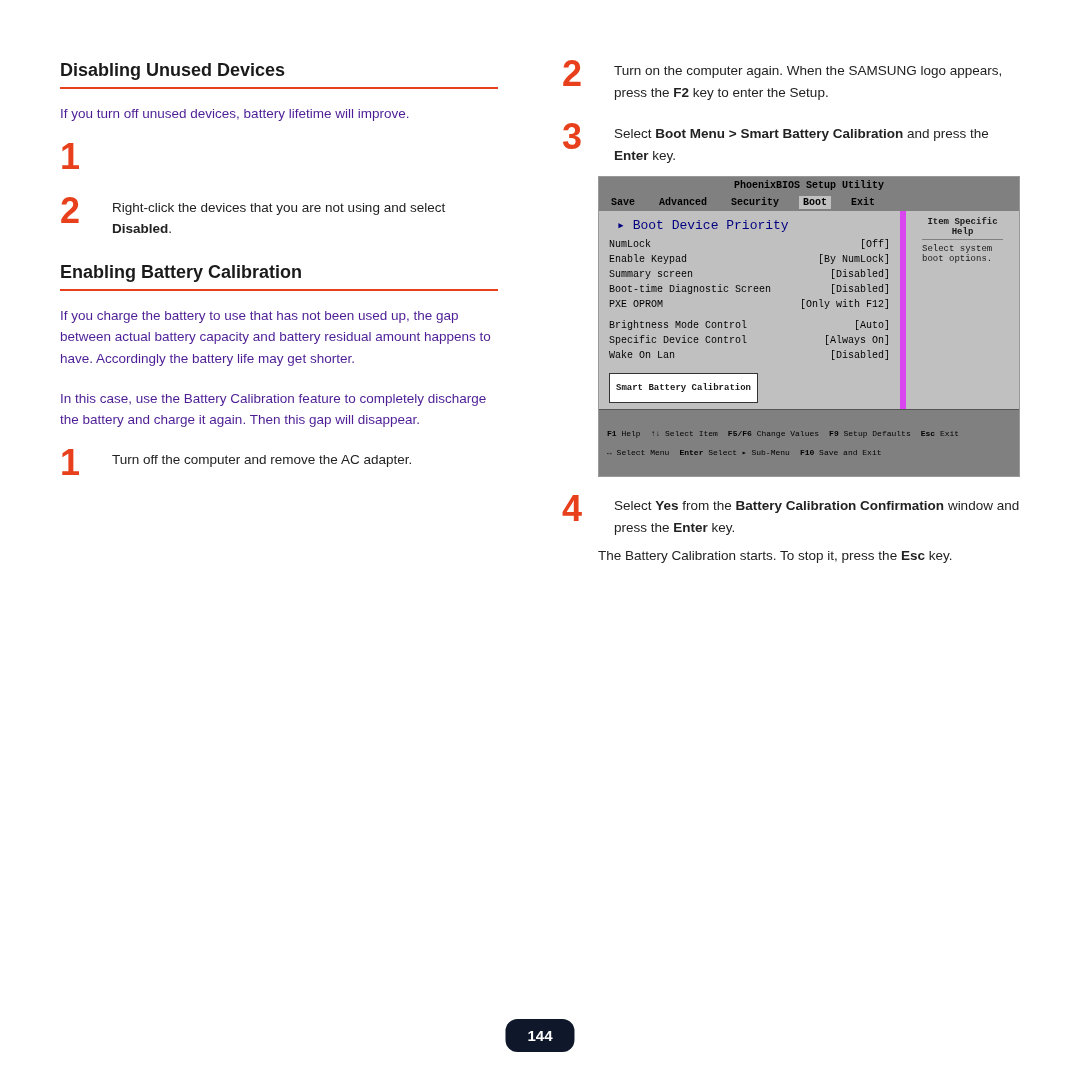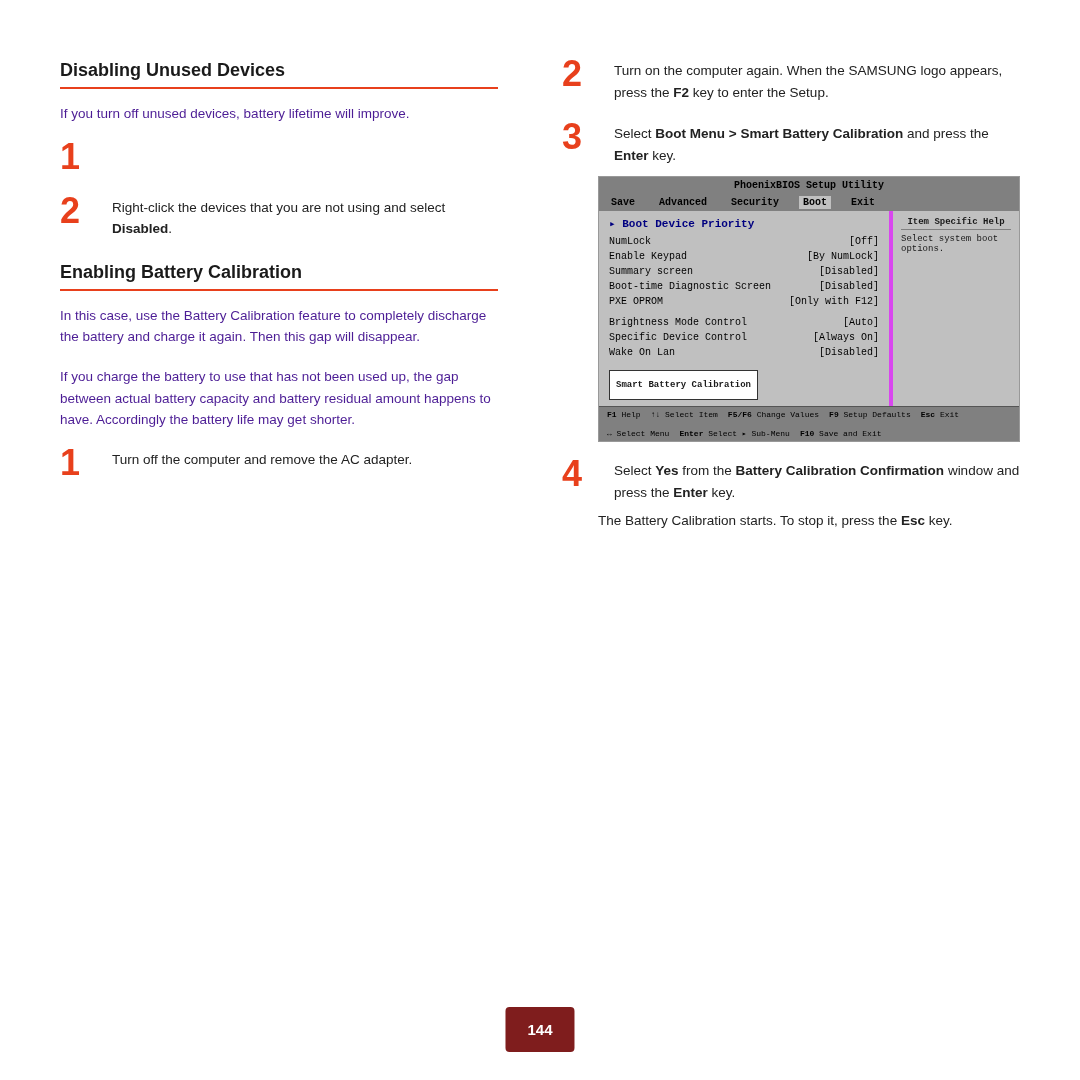--- a/index.html
+++ b/index.html
@@ -120,40 +120,41 @@
       display: flex;
       background: #c0c0c0;
     }
 
     .bios-main {
       flex: 1;
       padding: 6px 10px;
     }
 
     .bios-help {
-      width: 130px;
-      border-left: 4px solid #d946ef;
-      padding: 6px 8px;
+      width: 119px;
+      border-left: 6px solid #d946ef;
+      padding: 6px 16px;
       font-size: 9px;
     }
 
     .bios-help-title {
       font-weight: bold;
       font-size: 9px;
       margin-bottom: 4px;
       text-align: center;
       border-bottom: 1px solid #808080;
       padding-bottom: 2px;
     }
 
     .bios-section-header {
       color: #000080;
-      font-size: 11px;
-      font-weight: bold;
+      font-size: 13px;
+      font-weight: normal;
       margin-bottom: 4px;
+      margin-left: 8px;
     }
 
     .bios-row {
       display: flex;
       justify-content: space-between;
       font-size: 10px;
       line-height: 1.5;
     }
 
     .bios-row .label { color: #000; }
@@ -168,21 +169,21 @@
       background: #ffffff;
       border: 1px solid #333;
       padding: 9px 6px;
       font-size: 9px;
       font-weight: bold;
       margin-top: 4px;
     }
 
     .bios-footer {
       background: #808080;
-      padding: 3px 8px;
+      padding: 19px 8px;
       font-size: 8px;
       display: flex;
       gap: 10px;
       flex-wrap: wrap;
       border-top: 1px solid #555;
     }
 
     .bios-footer span {
       color: #000;
     }
@@ -190,26 +191,26 @@
     .bios-footer b {
       font-weight: bold;
     }
 
     
     .page-number {
       position: absolute;
       bottom: 28px;
       left: 50%;
       transform: translateX(-50%);
-      background: #7f1d1d;
+      background: #0f172a;
       color: #fff;
       font-size: 15px;
       font-weight: bold;
-      border-radius: 4px;
-      padding: 14px 22px;
+      border-radius: 12px;
+      padding: 8px 22px;
     }
 
     .right-step-block {
       margin-bottom: 16px;
     }
 
     .right-step-block .step-text {
       font-size: 13.5px;
     }
   </style>
@@ -233,22 +234,22 @@
         <div class="step-number">2</div>
         <div class="step-text">
           Right-click the devices that you are not using and select <b>Disabled</b>.
         </div>
       </div>
     </div>
 
     <div style="margin-top: 18px;">
       <div class="section-title">Enabling Battery Calibration</div>
       <div class="section-divider"></div>
+      <p class="section-text">If you charge the battery to use that has not been used up, the gap between actual battery capacity and battery residual amount happens to have. Accordingly the battery life may get shorter.</p>
       <p class="section-text">In this case, use the Battery Calibration feature to completely discharge the battery and charge it again. Then this gap will disappear.</p>
-      <p class="section-text">If you charge the battery to use that has not been used up, the gap between actual battery capacity and battery residual amount happens to have. Accordingly the battery life may get shorter.</p>
 
       <div class="step-container" style="margin-top:10px;">
         <div class="step-number">1</div>
         <div class="step-text">Turn off the computer and remove the AC adapter.</div>
       </div>
     </div>
   </div>
 
   <div class="right-col">
 

